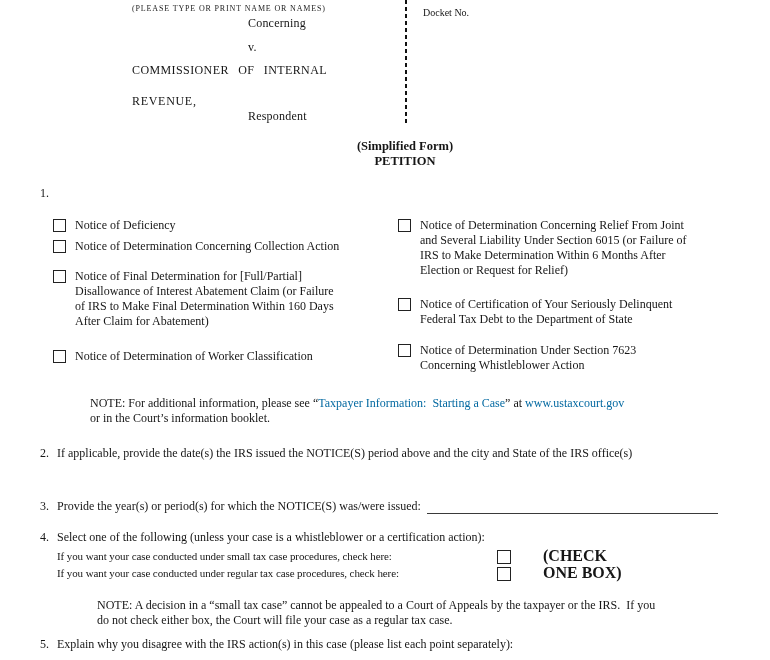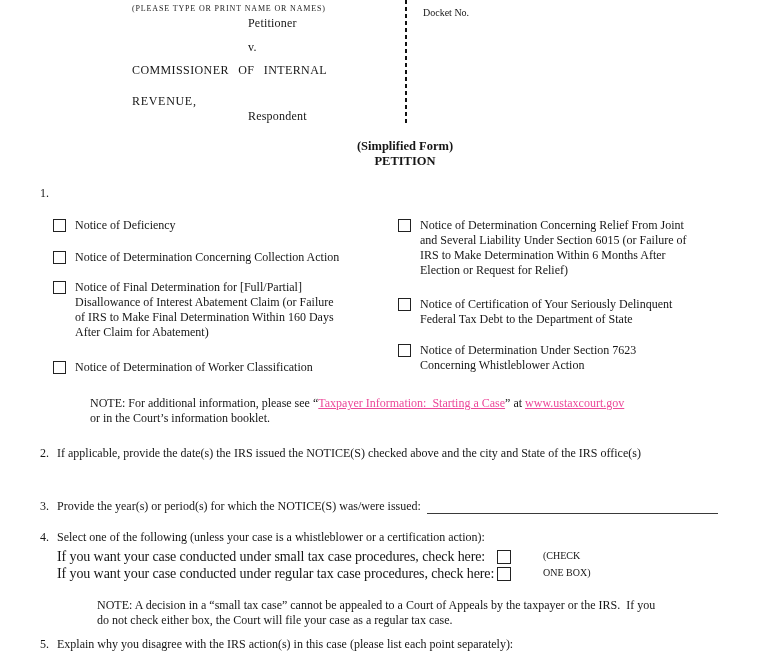--- a/index.html
+++ b/index.html
@@ -25,39 +25,39 @@
   .item { position:absolute; display:flex; align-items:flex-start; }
   .num { flex:0 0 17px; }
   .cb {
     display:inline-block; width:13px; height:13px; border:1.4px solid #222;
     background:#fff; flex:0 0 auto; margin-top:1px; box-sizing:border-box;
   }
   .cb4 { position:absolute; width:14px; height:14px; border:1.4px solid #222; background:#fff; box-sizing:border-box; }
   .opt { display:flex; gap:9px; align-items:flex-start; }
   .opt-label { white-space:pre-line; line-height:15px; }
   .col { position:absolute; }
-  .col-left .opt:nth-child(1) { margin-bottom:17px; }
+  .col-left .opt:nth-child(1) { margin-bottom:6px; }
   .col-left .opt:nth-child(2) { margin-bottom:15px; }
   .col-left .opt:nth-child(3) { margin-bottom:20px; }
   .col-right .opt:nth-child(1) { margin-bottom:19px; }
   .col-right .opt:nth-child(2) { margin-bottom:16px; }
   .note { line-height:14.5px; }
-  .link { color:#ec4899; text-decoration:underline; cursor:pointer; }
+  .link { color:#0369a1; cursor:pointer; }
   .fill-row { display:flex; align-items:flex-end; }
   .fill-line { flex:1 1 auto; border-bottom:1.1px solid #3a3a3a; height:13px; margin-left:6px; }
-  .proc-label { font-size:14px; letter-spacing:-0.1px; }
-  .hint { font-weight:normal; font-size:10px; }
+  .proc-label { font-size:11px; letter-spacing:-0.1px; }
+  .hint { font-weight:bold; font-size:16px; }
 </style>
 </head>
 <body>
 
 <div class="page">
 
   <div class="abs caps-hint nowrap" style="left:132px; top:1px;">(PLEASE TYPE OR PRINT NAME OR NAMES)</div>
-  <div class="abs caption-party" style="left:248px; top:16px;">Petitioner</div>
+  <div class="abs caption-party" style="left:248px; top:16px;">Concerning</div>
   <div class="abs caption-party" style="left:248px; top:40px;">v.</div>
   <div class="abs wide-words nowrap" style="left:132px; top:63px;">COMMISSIONER OF INTERNAL</div>
   <div class="abs rev" style="left:132px; top:94px;">REVENUE,</div>
   <div class="abs caption-party" style="left:248px; top:109px;">Respondent</div>
 
   <div class="divider"></div>
 
   <div class="abs" style="left:423px; top:5px; font-size:10px;">Docket No.</div>
 
   <div class="abs title-block center bold" style="left:280px; top:139px; width:250px;">
@@ -111,21 +111,21 @@
     </div>
   </div>
 
   <div class="abs note" style="left:90px; top:396px; width:665px;">
     <div class="prewrap"><span>NOTE: For additional information, please see “</span><a class="link">Taxpayer Information:  Starting a Case</a><span>” at </span><a class="link">www.ustaxcourt.gov</a></div>
     <div>or in the Court’s information booklet.</div>
   </div>
 
   <div class="item" style="left:40px; top:446px; width:730px;">
     <span class="num">2.</span>
-    <span class="nowrap">If applicable, provide the date(s) the IRS issued the NOTICE(S) checked above and the city and State of the IRS office(s)</span>
+    <span class="nowrap">If applicable, provide the date(s) the IRS issued the NOTICE(S) period above and the city and State of the IRS office(s)</span>
   </div>
 
   <div class="item fill-row" style="left:40px; top:499px; width:678px;">
     <span class="num">3.</span>
     <span class="nowrap">Provide the year(s) or period(s) for which the NOTICE(S) was/were issued:</span>
     <span class="fill-line"></span>
   </div>
 
   <div class="item" style="left:40px; top:530px; width:700px;">
     <span class="num">4.</span>

